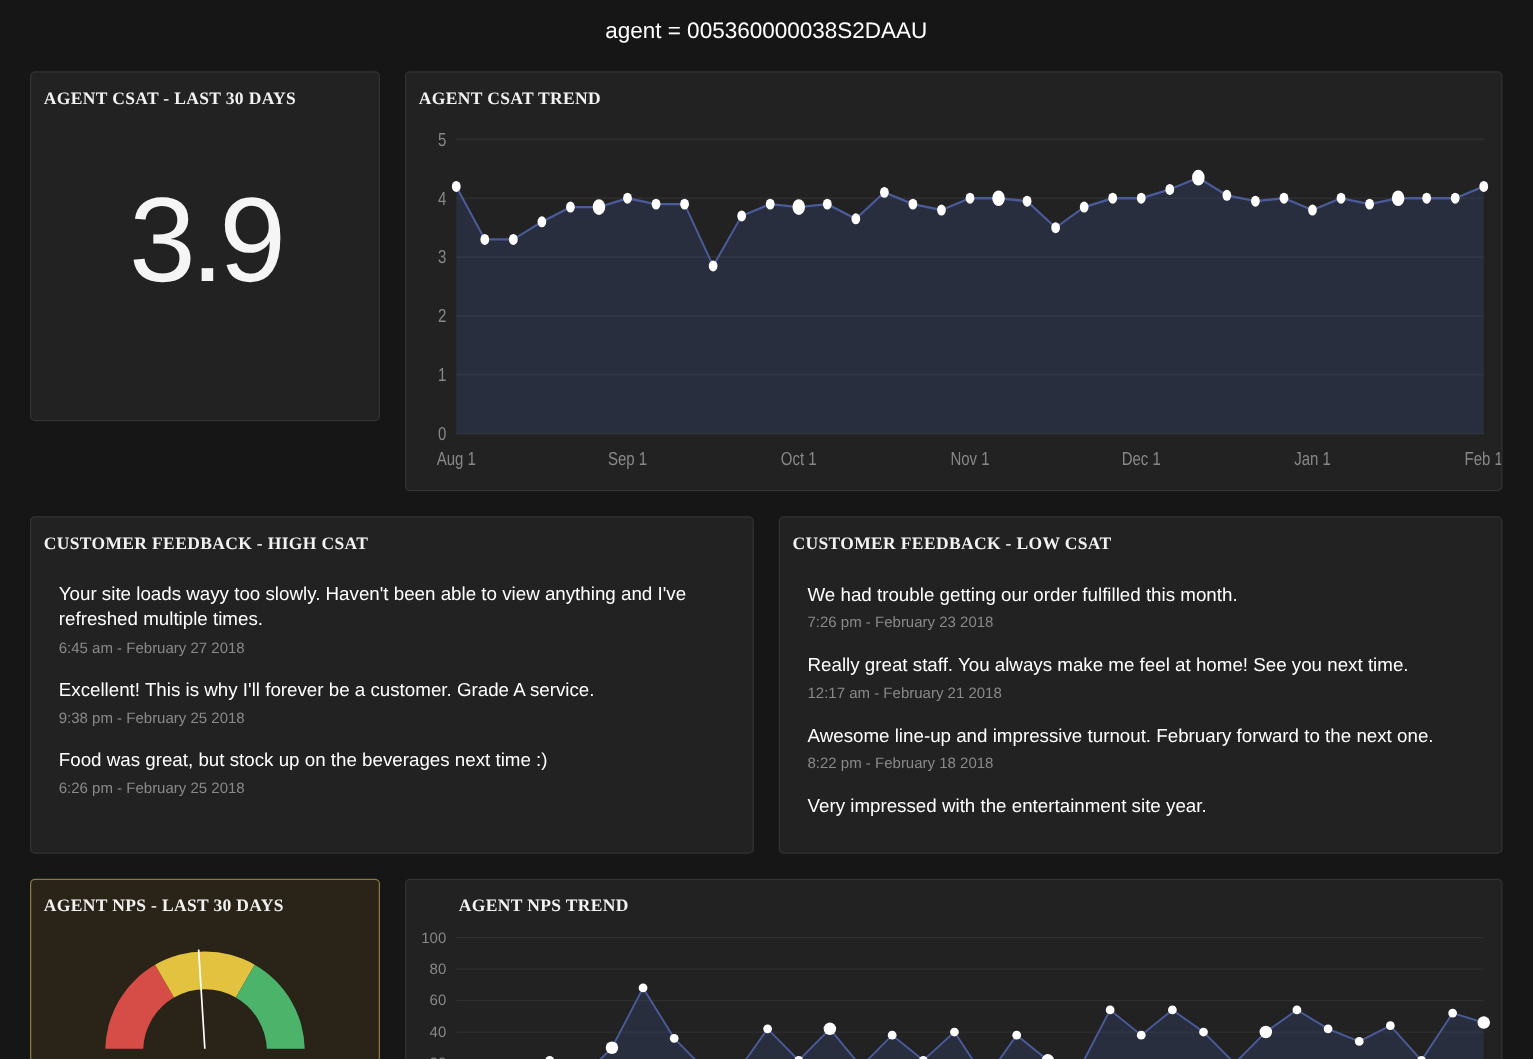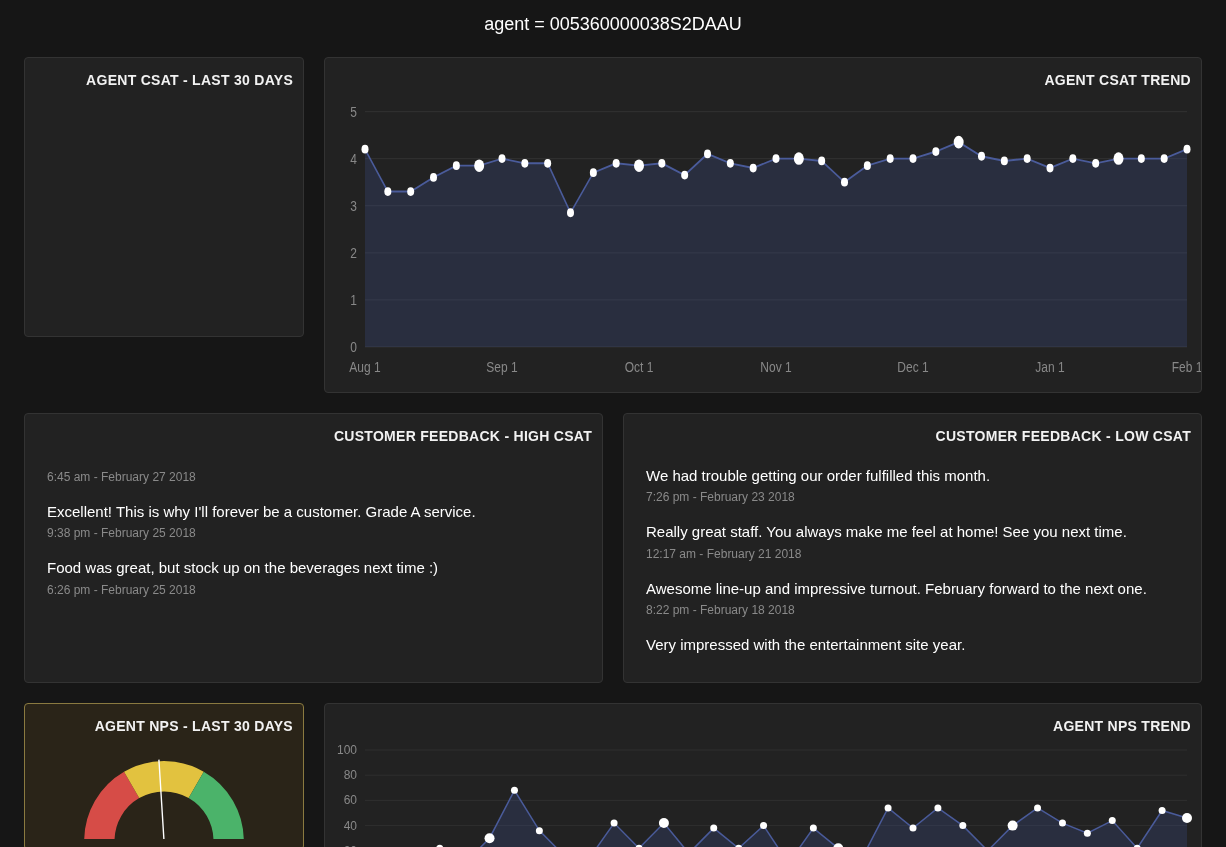--- a/index.html
+++ b/index.html
@@ -28,26 +28,27 @@
   }
 
   .card {
     background: #222222;
     border: 1px solid #333333;
     border-radius: 4px;
     position: relative;
     overflow: hidden;
   }
   .card-title {
-    text-align: right;
+    text-align: left;
     font-size: 14px;
     font-weight: 600;
     letter-spacing: .02em;
     color: #f2f2f2;
     padding: 14px 10px 10px 10px;
+    font-family: Liberation Serif, serif;
   }
 
   
   .csat-card { width: 280px; height: 280px; }
   .csat-value {
     text-align: center;
     font-size: 96px;
     font-weight: 200;
     color: #f5f5f5;
     margin-top: 40px;
@@ -92,20 +93,21 @@
 </head>
 <body>
 
 <div class="page">
 
   <div class="page-title">agent = 005360000038S2DAAU</div>
 
   <div class="row">
     <div class="card csat-card">
       <div class="card-title">AGENT CSAT - LAST 30 DAYS</div>
+      <div class="csat-value">3.9</div>
     </div>
 
     <div class="card trend-card">
       <div class="card-title">AGENT CSAT TREND</div>
       <div class="chart-holder">
           <svg viewBox="0 0 876 222" preserveAspectRatio="none">
             <line class="grid-line" x1="40" x2="862" y1="194" y2="194"></line>
             <text class="axis-text" x="32" y="198" text-anchor="end">0</text>
             <line class="grid-line" x1="40" x2="862" y1="156.4" y2="156.4"></line>
             <text class="axis-text" x="32" y="160.4" text-anchor="end">1</text>
@@ -166,20 +168,21 @@
           </svg>
         </div>
     </div>
   </div>
 
   <div class="row">
     <div class="card feedback-card">
       <div class="card-title">CUSTOMER FEEDBACK - HIGH CSAT</div>
       <div class="feedback-body">
           <div class="fb-item">
+            <div class="fb-text">Your site loads wayy too slowly. Haven't been able to view anything and I've refreshed multiple times.</div>
             <div class="fb-time">6:45 am - February 27 2018</div>
           </div>
           <div class="fb-item">
             <div class="fb-text">Excellent! This is why I'll forever be a customer. Grade A service.</div>
             <div class="fb-time">9:38 pm - February 25 2018</div>
           </div>
           <div class="fb-item">
             <div class="fb-text">Food was great, but stock up on the beverages next time :)</div>
             <div class="fb-time">6:26 pm - February 25 2018</div>
           </div>

